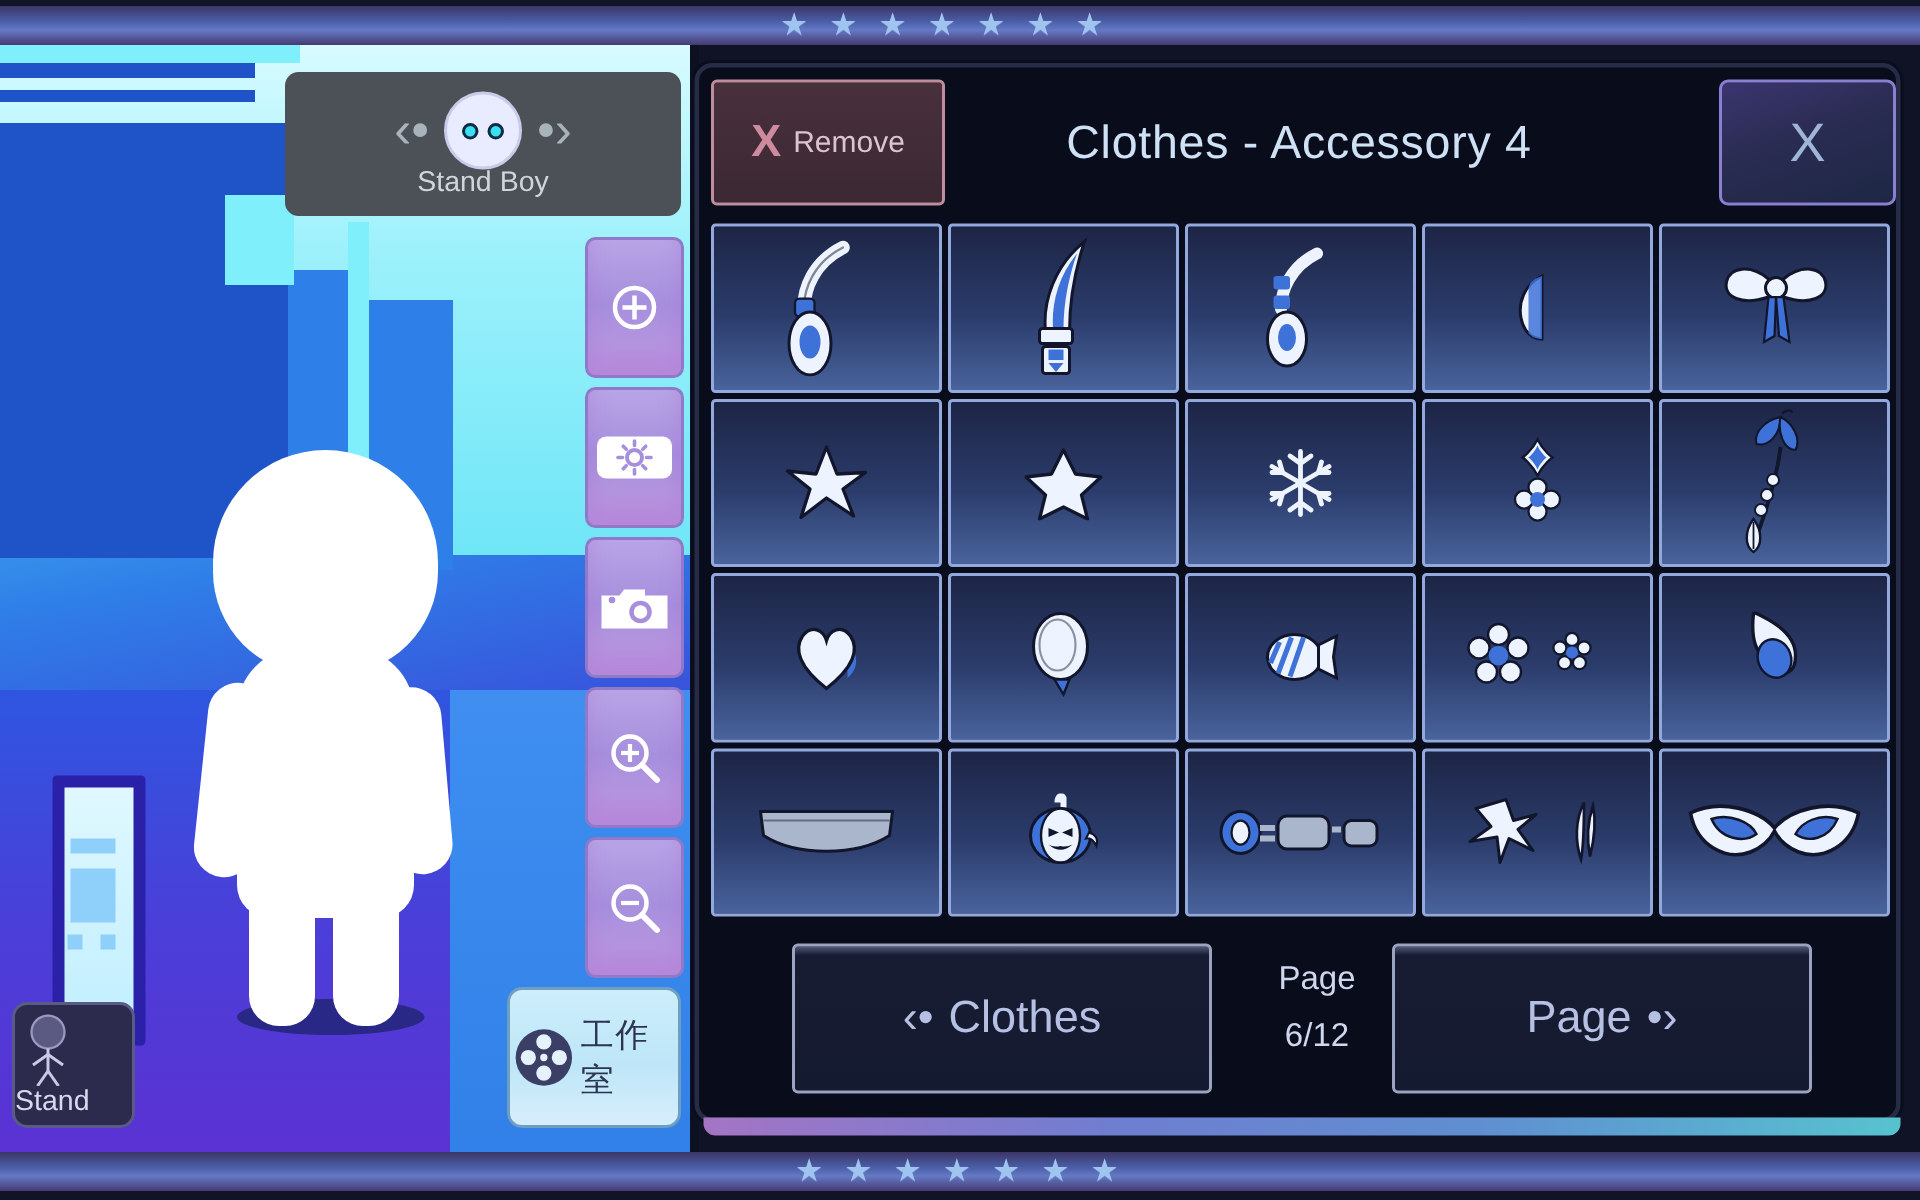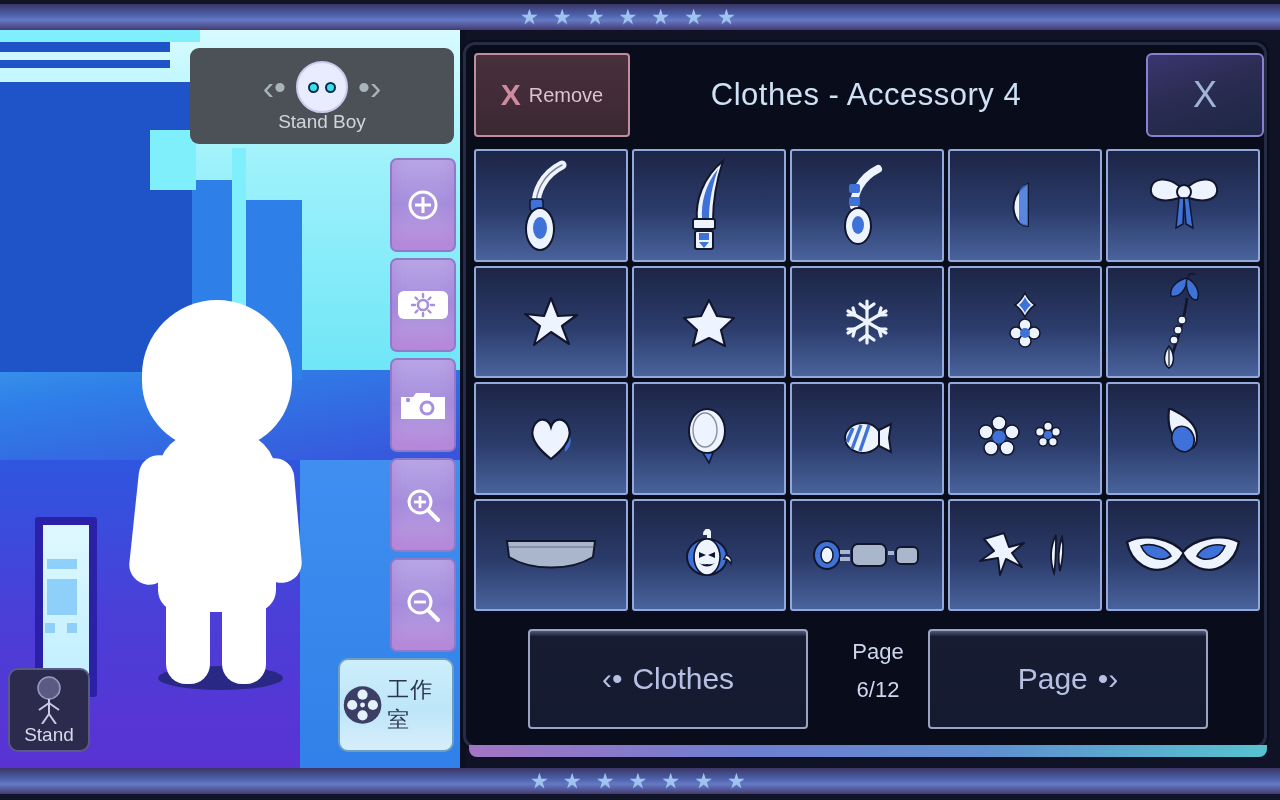--- a/index.html
+++ b/index.html
@@ -96,21 +96,21 @@
     width:66px; height:94px; border-radius:7px;
     background:linear-gradient(180deg,#b8a5e6 0%,#a68fdd 48%,#c09ae0 100%);
     border:2px solid #8f79c8; display:flex; align-items:center; justify-content:center;
     box-shadow:inset 0 -12px 14px rgba(168,110,210,.45);
   }
   .toolbtn svg{ display:block; }
 
   .stand-btn{
     position:absolute; left:8px; top:668px; width:82px; height:84px;
     background:#2c2b4e; border:2px solid #595a86; border-radius:10px;
-    display:flex; flex-direction:column; align-items:center; justify-content:flex-end;
+    display:flex; flex-direction:column; justify-content:flex-end;
     padding-bottom:4px; color:#d7d9ec;
   }
   .stand-label{ font-size:19px; }
   .studio-btn{
     position:absolute; left:338px; top:658px; width:116px; height:94px;
     background:linear-gradient(180deg,#cdeefb 0%,#bde6f8 55%,#d7eefb 100%);
     border:2px solid #6f9fc0; border-radius:10px;
     display:flex; flex-direction:row; align-items:center; justify-content:flex-end; gap:2px;
   }
   .studio-label{ font-size:22px; color:#2d3450; letter-spacing:1px; }

